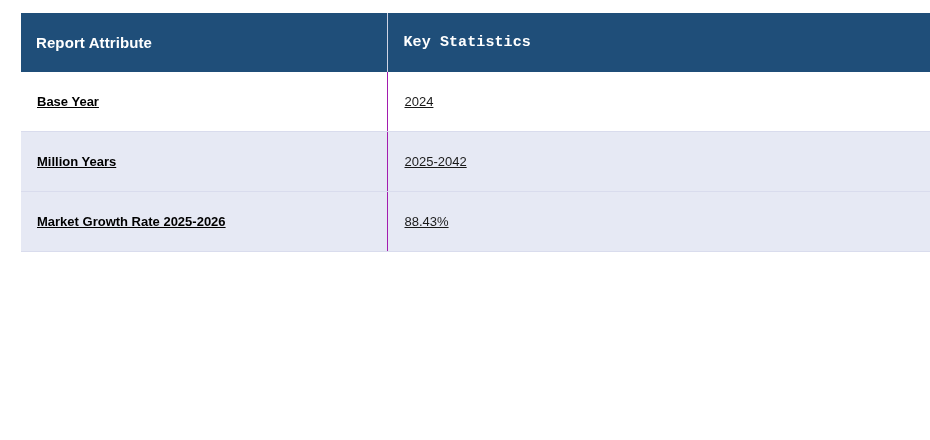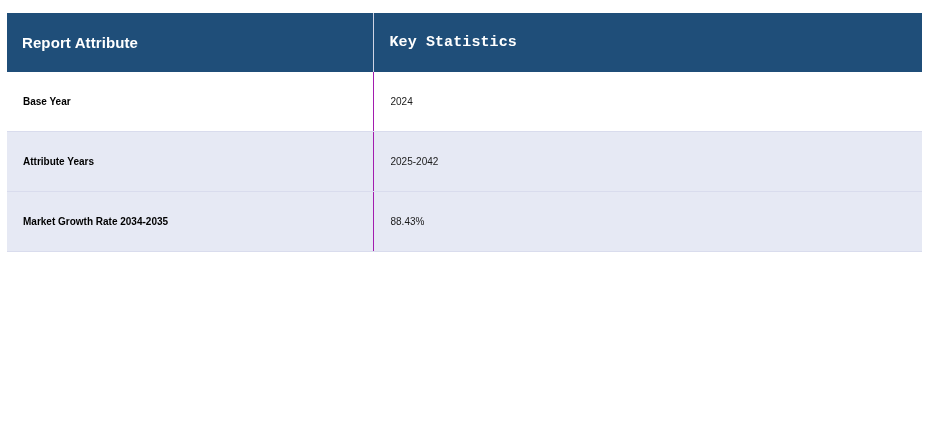--- a/index.html
+++ b/index.html
@@ -9,21 +9,21 @@
   body {
     width: 930px;
     height: 440px;
     background: #ffffff;
     font-family: "Liberation Sans", sans-serif;
     overflow: hidden;
   }
 
   #report-table-wrap {
     box-sizing: border-box;
-    padding: 13px 8px 15px 7px;
+    padding: 13px 8px 15px 21px;
     width: 930px;
     height: 440px;
   }
 
   table.report-table {
     border-collapse: collapse;
     table-layout: fixed;
     width: 915px;
     background: #ffffff;
   }
@@ -44,26 +44,27 @@
   }
 
   thead th.th-value {
     padding-left: 16px;
     border-left: 1px solid #cfd4e4;
     font-family: Liberation Mono, monospace;
   }
 
   tbody td {
     height: 59px;
-    font-size: 10px;
+    font-size: 13px;
     color: #111111;
     padding: 0 10px 0 15px;
     border-bottom: 1px solid #d9dced;
     vertical-align: middle;
     background: #ffffff;
+    text-decoration: underline;
   }
 
   tbody tr.row-alt td {
     background: #e6e9f4;
   }
 
   tbody td.cell-attribute {
     font-weight: bold;
     color: #000000;
     padding-left: 16px;
@@ -94,22 +95,22 @@
         <th class="th-attribute">Report Attribute</th>
         <th class="th-value">Key Statistics</th>
       </tr>
     </thead>
     <tbody>
       <tr class="row-base">
         <td class="cell-attribute">Base Year</td>
         <td class="cell-value">2024</td>
       </tr>
       <tr class="row-alt">
-        <td class="cell-attribute">Attribute Years</td>
+        <td class="cell-attribute">Million Years</td>
         <td class="cell-value">2025-2042</td>
       </tr>
       <tr class="row-alt">
-        <td class="cell-attribute">Market Growth Rate 2034-2035</td>
+        <td class="cell-attribute">Market Growth Rate 2025-2026</td>
         <td class="cell-value">88.43%</td>
       </tr>
     </tbody>
   </table>
 </div>
 
 </body></html>

